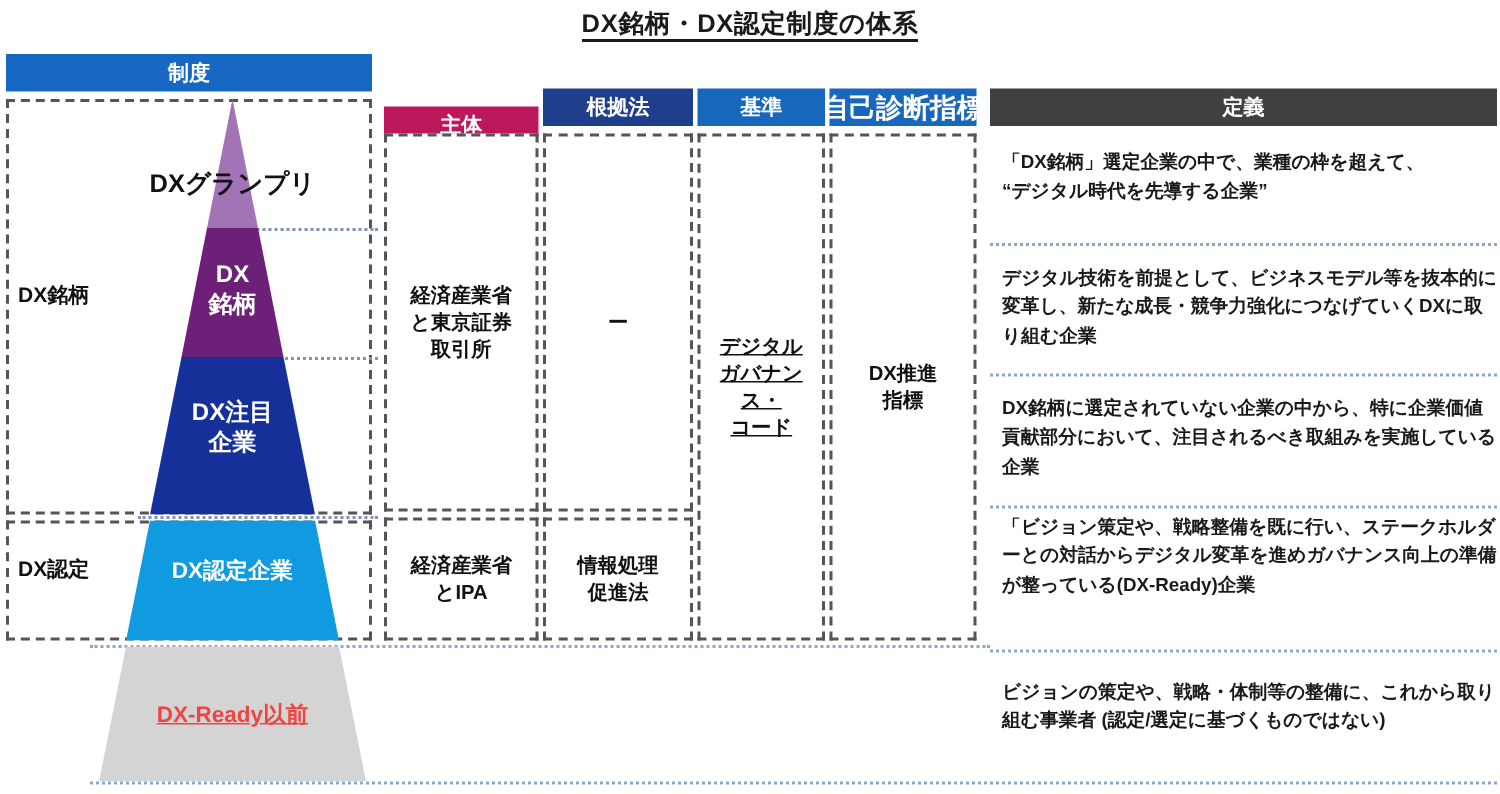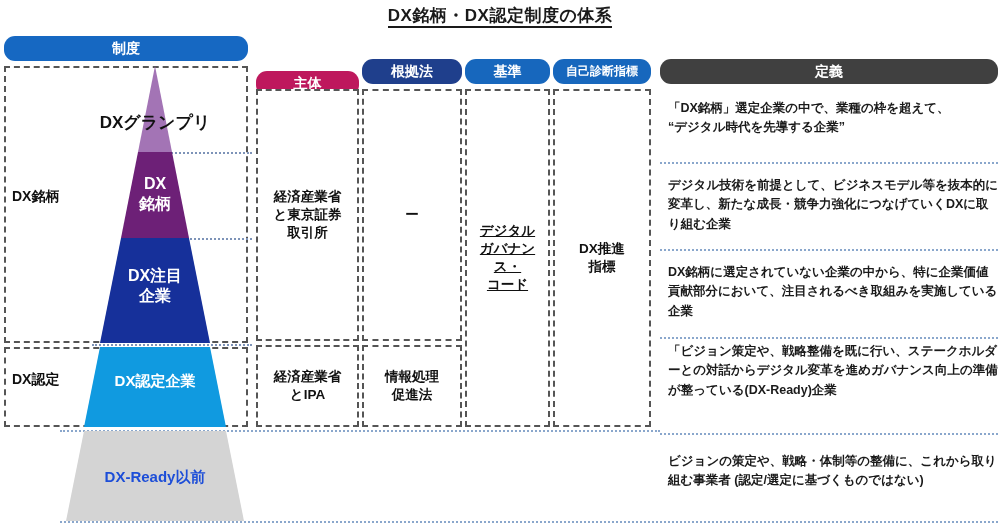--- a/index.html
+++ b/index.html
@@ -19,27 +19,26 @@
     letter-spacing: 0.5px;
   }
   .title span { border-bottom: 2px solid #1a1a1a; padding-bottom: 1px; }
 
   
   .hdr {
     position: absolute; height: 25px;
     display: flex; align-items: center; justify-content: center;
     color: #ffffff; font-weight: bold; font-size: 14px;
     white-space: nowrap;
-    border-radius: 11px;
   }
   .hdr-seido  { left: 4px;   top: 36px; width: 244px; background: #1668c2; }
   .hdr-shutai { left: 256px; top: 59px; width: 103px; background: #be185d; margin-top: 12px; }
   .hdr-konkyo { left: 362px; top: 59px; width: 100px; background: #1f3f8c; }
   .hdr-kijun  { left: 465px; top: 59px; width: 85px;  background: #1767bd; }
-  .hdr-shindan{ left: 553px; top: 59px; width: 98px;  background: #1767bd; font-size: 12px; }
+  .hdr-shindan{ left: 553px; top: 59px; width: 98px;  background: #1767bd; font-size: 18px; }
   .hdr-teigi  { left: 660px; top: 59px; width: 338px; background: #404040; }
 
   
   .group-box {
     position: absolute;
     border: 2px dashed #555555;
     background: transparent;
   }
   .gb-meigara { left: 4px; top: 66px; width: 244px; height: 277px; }
   .gb-nintei  { left: 4px; top: 347px; width: 244px; height: 80px; }
@@ -62,21 +61,21 @@
   .seg-grand  { top: 0px;   height: 86px; }
   .seg-meigara{ top: 86px;  height: 86px; }
   .seg-chumoku{ top: 172px; height: 105px; }
   .seg-kigyo  { top: 281px; height: 80px; }
   .seg-ready  { top: 365px; height: 90px; }
 
   .lbl-grand  { top: 46px;  font-size: 17px; color: #111111; }
   .lbl-meigara{ top: 108px; font-size: 16px; color: #ffffff; }
   .lbl-chumoku{ top: 200px; font-size: 16px; color: #ffffff; }
   .lbl-kigyo  { top: 306px; font-size: 15px; color: #ffffff; }
-  .lbl-ready  { top: 402px; font-size: 15px; color: #1d4ed8; }
+  .lbl-ready  { top: 402px; font-size: 15px; color: #ef4444; text-decoration: underline; }
 
   
   .cell {
     position: absolute;
     border: 2px dashed #555555;
     display: flex; align-items: center; justify-content: center;
     text-align: center;
     font-size: 13.5px; font-weight: bold; color: #111111;
     line-height: 1.35;
     background: #ffffff;

